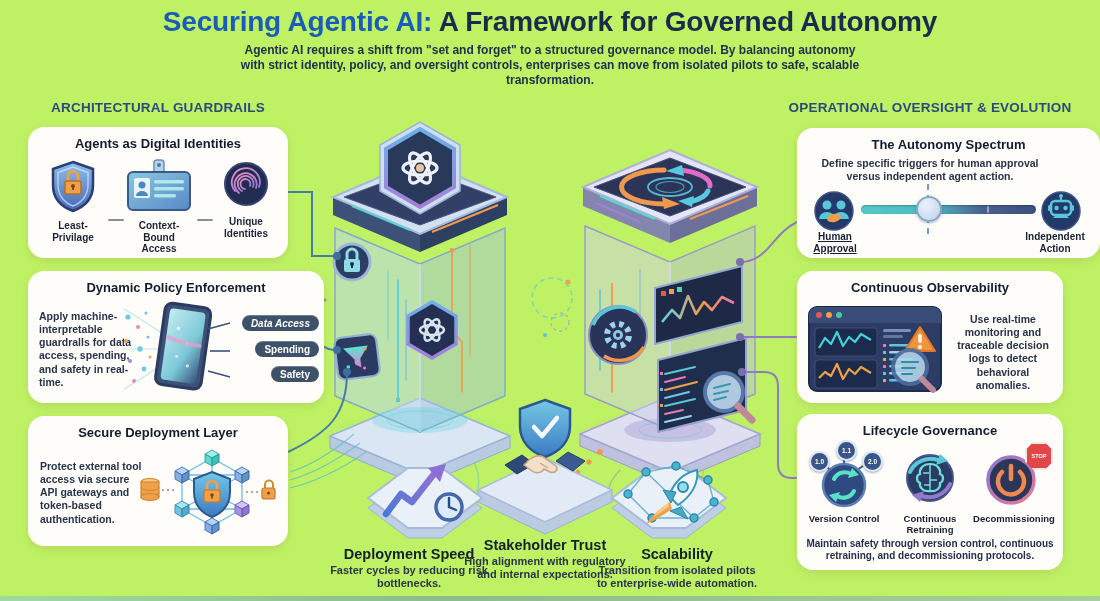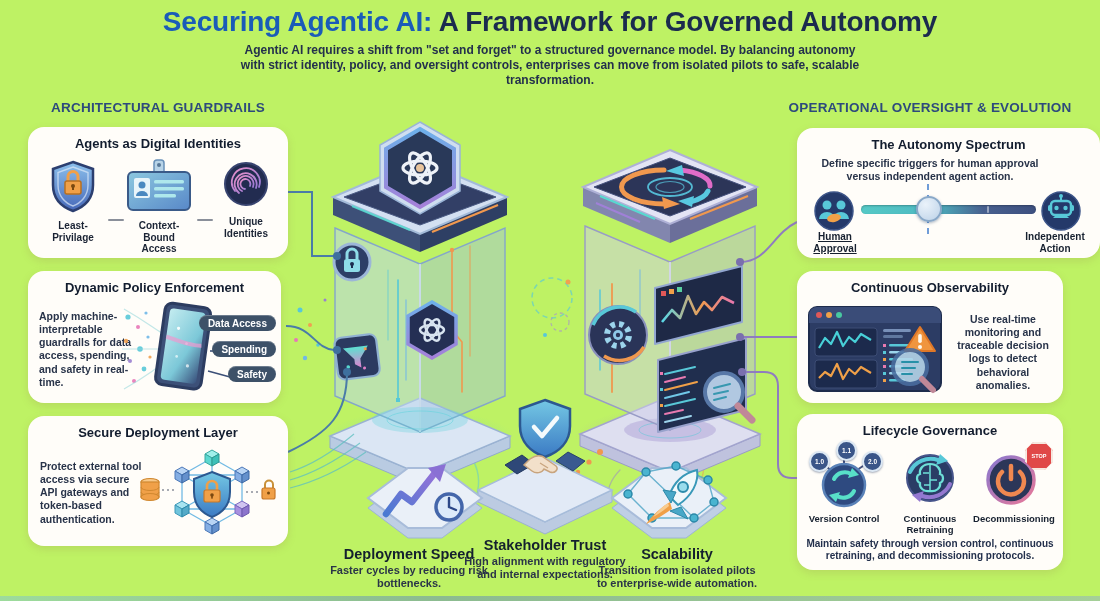--- a/index.html
+++ b/index.html
@@ -402,21 +402,21 @@
           <path d="M16,34 A11,11 0 1 1 33,29"></path>
           <path d="M19,32 A8,8 0 1 1 30,28"></path>
           <path d="M22,30 A5,5 0 1 1 27,27"></path>
         </g>
       </svg>
       <div class="ida-label">Unique Identities</div>
     </div>
   </div>
 </section>
 
-<section class="panel" style="left:28px;top:271px;width:253px;height:132px;">
+<section class="panel" style="left:28px;top:271px;width:296px;height:132px;">
   <h3>Dynamic Policy Enforcement</h3>
   <div class="ptext" style="position:absolute;left:11px;top:39px;width:100px;">Apply machine-interpretable guardralls for data access, spending, and safety in real-time.</div>
   <svg style="position:absolute;left:92px;top:28px;" width="112" height="100" viewBox="0 0 112 100">
     <defs>
           <linearGradient id="pbT" x1="0" y1="0" x2="1" y2="1">
             <stop offset="0" stop-color="#c4ecf0"></stop>
             <stop offset=".6" stop-color="#7cc8d8"></stop>
             <stop offset="1" stop-color="#39507c"></stop>
           </linearGradient>
         </defs>
@@ -441,21 +441,21 @@
       <circle cx="58" cy="58" r="1.4" fill="#e8f8fa" opacity=".8"></circle>
           <circle cx="70" cy="66" r="1.6" fill="#fff" opacity=".7"></circle>
       <path d="M45,40 C58,42 70,46 81,44" stroke="#e89cd0" stroke-width="4" opacity=".75" fill="none"></path>
     </g>
     <g stroke="#3c5078" stroke-width="1.6" fill="none">
       <path d="M88,30 L110,24"></path>
           <path d="M90,52 L110,52"></path>
           <path d="M88,72 L110,78"></path>
     </g>
   </svg>
-  <span class="pill" style="top:44px;">Data Access</span>
+  <span class="pill" style="top:44px;font-style:italic;">Data Access</span>
   <span class="pill" style="top:70px;">Spending</span>
   <span class="pill" style="top:95px;">Safety</span>
 </section>
 
 <section class="panel" style="left:28px;top:416px;width:260px;height:130px;">
   <h3>Secure Deployment Layer</h3>
   <div class="ptext" style="position:absolute;left:12px;top:44px;width:106px;">Protect external tool access via secure API gateways and token-based authentication.</div>
   <svg style="position:absolute;left:106px;top:30px;" width="152" height="96" viewBox="0 0 152 96">
     <defs>
           <linearGradient id="pcS" x1="0" y1="0" x2="0" y2="1">

